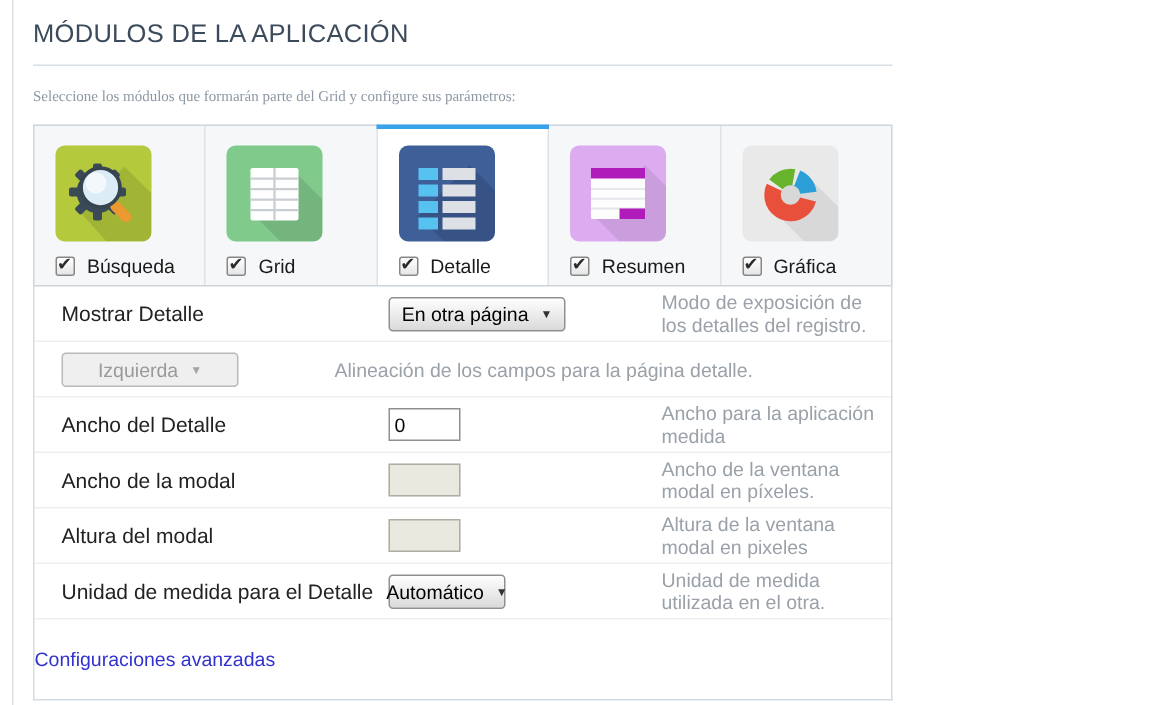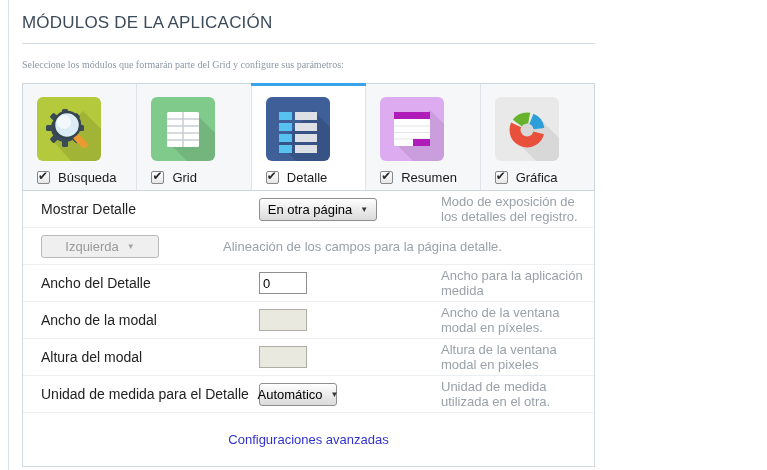--- a/index.html
+++ b/index.html
@@ -37,21 +37,21 @@
   .sel .arr { font-size:8px; color:#333; margin-left:8px; }
   .sel.w-lg { width:118px; }
   .sel.w-sm { width:78px; }
   .sel.dis { background:#efefef; border-color:#b9b9b9; color:#9a9a9a; cursor:default; }
   .sel.dis .arr { color:#a5a5a5; }
 
   .txt { width:48px; height:22px; border:1px solid #8f8f8f; font-size:13px; padding:1px 3px;
          font-family:"Liberation Sans","DejaVu Sans",sans-serif; background:#fff; color:#000; }
   .txt.dis { background:#eae9e0; border-color:#aeada3; }
 
-  .linkarea { height:53px; display:flex; align-items:center; justify-content:center; }
+  .linkarea { height:53px; display:flex; align-items:center; justify-content:flex-start; }
   .adv-link { font-size:13px; color:#3232cf; text-decoration:none; cursor:pointer; }
 </style>
 </head>
 <body>
 
 <div class="page-left-border"></div>
 
 <div class="content">
 
   <div class="hdr">

